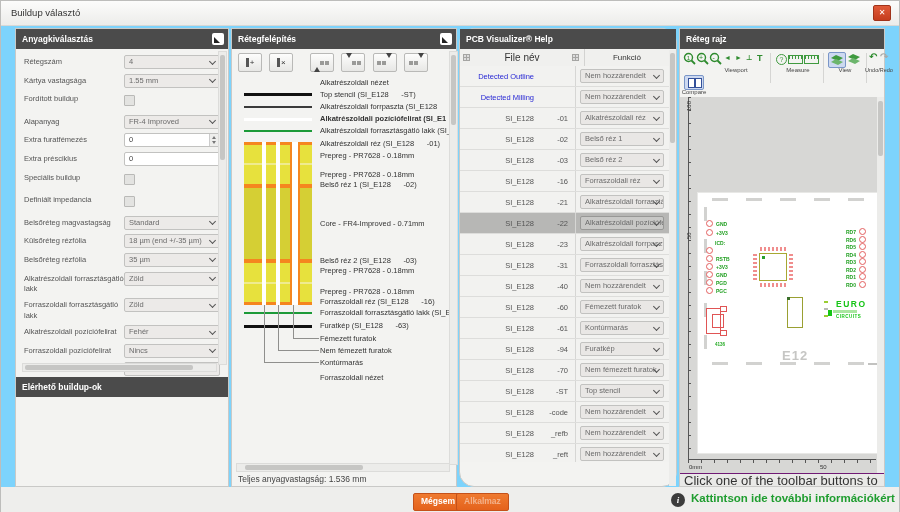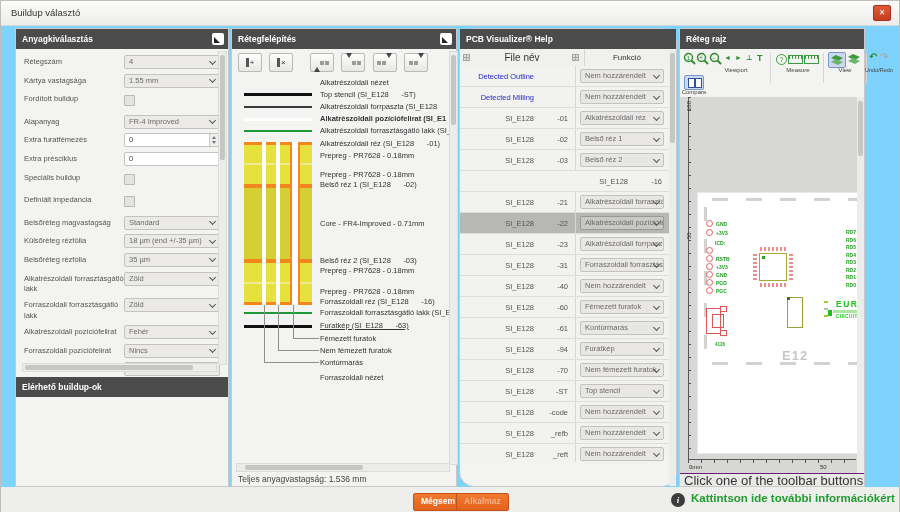--- a/index.html
+++ b/index.html
@@ -292,21 +292,21 @@
         <div class="blabel" style="top: 110px;">Alkatrészoldali réz (SI_E128      -01)</div>
         <div class="blabel" style="top: 122px;">Prepreg - PR7628 - 0.18mm</div>
         <div class="blabel" style="top: 141px;">Prepreg - PR7628 - 0.18mm</div>
         <div class="blabel" style="top: 151px;">Belső réz 1 (SI_E128      -02)</div>
         <div class="blabel" style="top: 190px;">Core - FR4-Improved - 0.71mm</div>
         <div class="blabel" style="top: 227px;">Belső réz 2 (SI_E128      -03)</div>
         <div class="blabel" style="top: 237px;">Prepreg - PR7628 - 0.18mm</div>
         <div class="blabel" style="top: 258px;">Prepreg - PR7628 - 0.18mm</div>
         <div class="blabel" style="top: 268px;">Forraszoldali réz (SI_E128      -16)</div>
         <div class="blabel" style="top: 279px;">Forraszoldali forrasztásgátló lakk (SI_E</div>
-        <div class="blabel" style="top: 292px; text-decoration: underline;">Furatkép (SI_E128      -63)</div>
+        <div class="blabel" style="top: 292px;">Furatkép (SI_E128      -63)</div>
         <div class="blabel" style="top: 305px;">Fémezett furatok</div>
         <div class="blabel" style="top: 317px;">Nem fémezett furatok</div>
         <div class="blabel" style="top: 329px;">Kontúrmarás</div>
         <div class="blabel" style="top: 344px;">Forraszoldali nézet</div>
       </div>
     <div class="vsb" style="left:217px;top:22px;width:7px;height:412px;">
       <span class="thumb" style="left:1px;top:3px;width:5px;height:70px;"></span>
     </div>
     <div class="vsb" style="left:4px;top:434px;width:212px;height:7px;">
       <span class="thumb" style="left:8px;top:1px;width:118px;height:5px;"></span>
@@ -356,20 +356,23 @@
         <div class="hrow">
           <span class="hfile">SI_E128</span>
           <span class="hsuf">-03</span>
           <div class="hfunc">
             <div class="sel"><span>Belső réz 2</span><span class="chev"></span></div>
           </div>
         </div>
         <div class="hrow">
           <span class="hfile">SI_E128</span>
           <span class="hsuf">-16</span>
+          <div class="hfunc">
+            <div class="sel"><span>Forraszoldali réz</span><span class="chev"></span></div>
+          </div>
         </div>
         <div class="hrow">
           <span class="hfile">SI_E128</span>
           <span class="hsuf">-21</span>
           <div class="hfunc">
             <div class="sel"><span>Alkatrészoldali forrasztásgátló lakk</span><span class="chev"></span></div>
           </div>
         </div>
         <div class="hrow hsel">
           <span class="hfile">SI_E128</span>
@@ -454,21 +457,21 @@
           <div class="hfunc">
             <div class="sel"><span>Nem hozzárendelt</span><span class="chev"></span></div>
           </div>
         </div>
       </div>
     <div class="vsb" style="right:0;top:21px;width:7px;height:436px;border:none;">
       <span class="thumb" style="left:1px;top:3px;width:5px;height:90px;"></span>
     </div>
   </div>
 
-  <div class="panel" style="left:678px;width:186px;">
+  <div class="panel" style="left:678px;width:206px;">
     <div class="phead">
       <span>Réteg rajz</span>
     </div>
     <div class="p4bar">
       <span class="icon" style="left:3px;top:2px;">
           <svg width="13" height="13">
             <circle cx="5.5" cy="5.5" r="4" fill="none" stroke="#2e8b2e" stroke-width="1.4"></circle>
             <line x1="8.5" y1="8.5" x2="12" y2="12" stroke="#2e8b2e" stroke-width="1.8"></line>
             <text x="3.8" y="8" font-size="6" fill="#2e8b2e">1</text>
           </svg>

